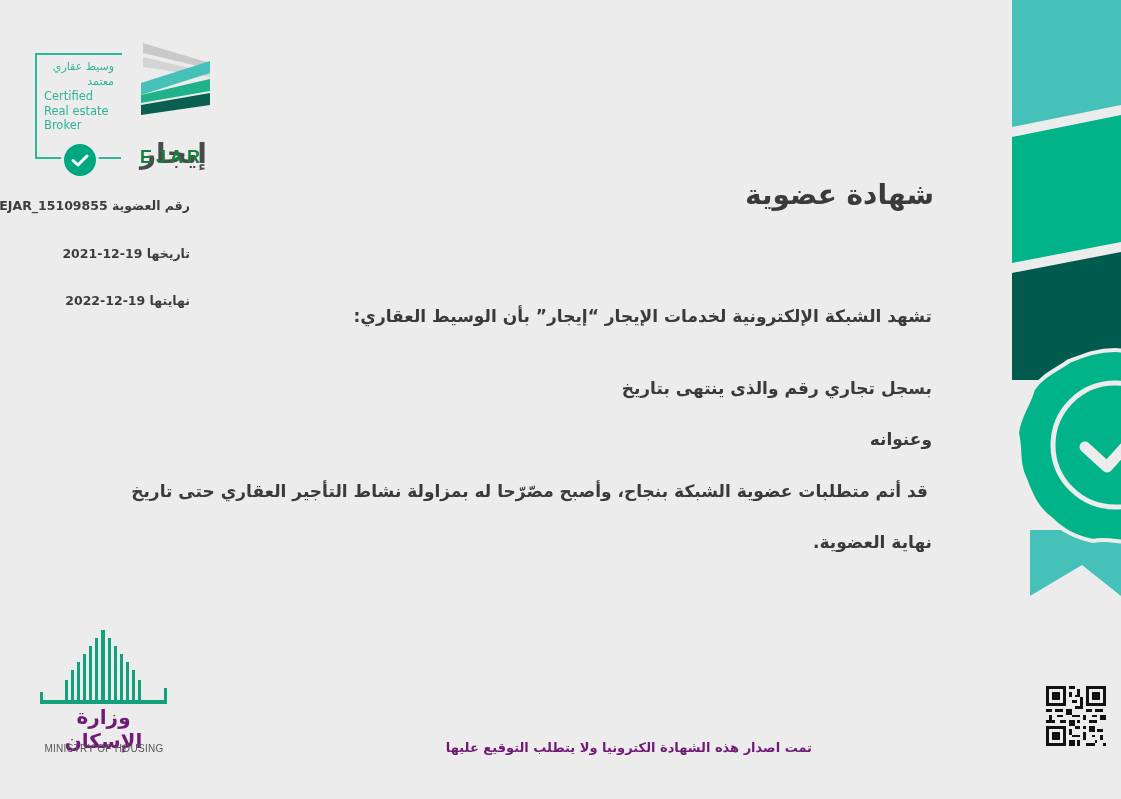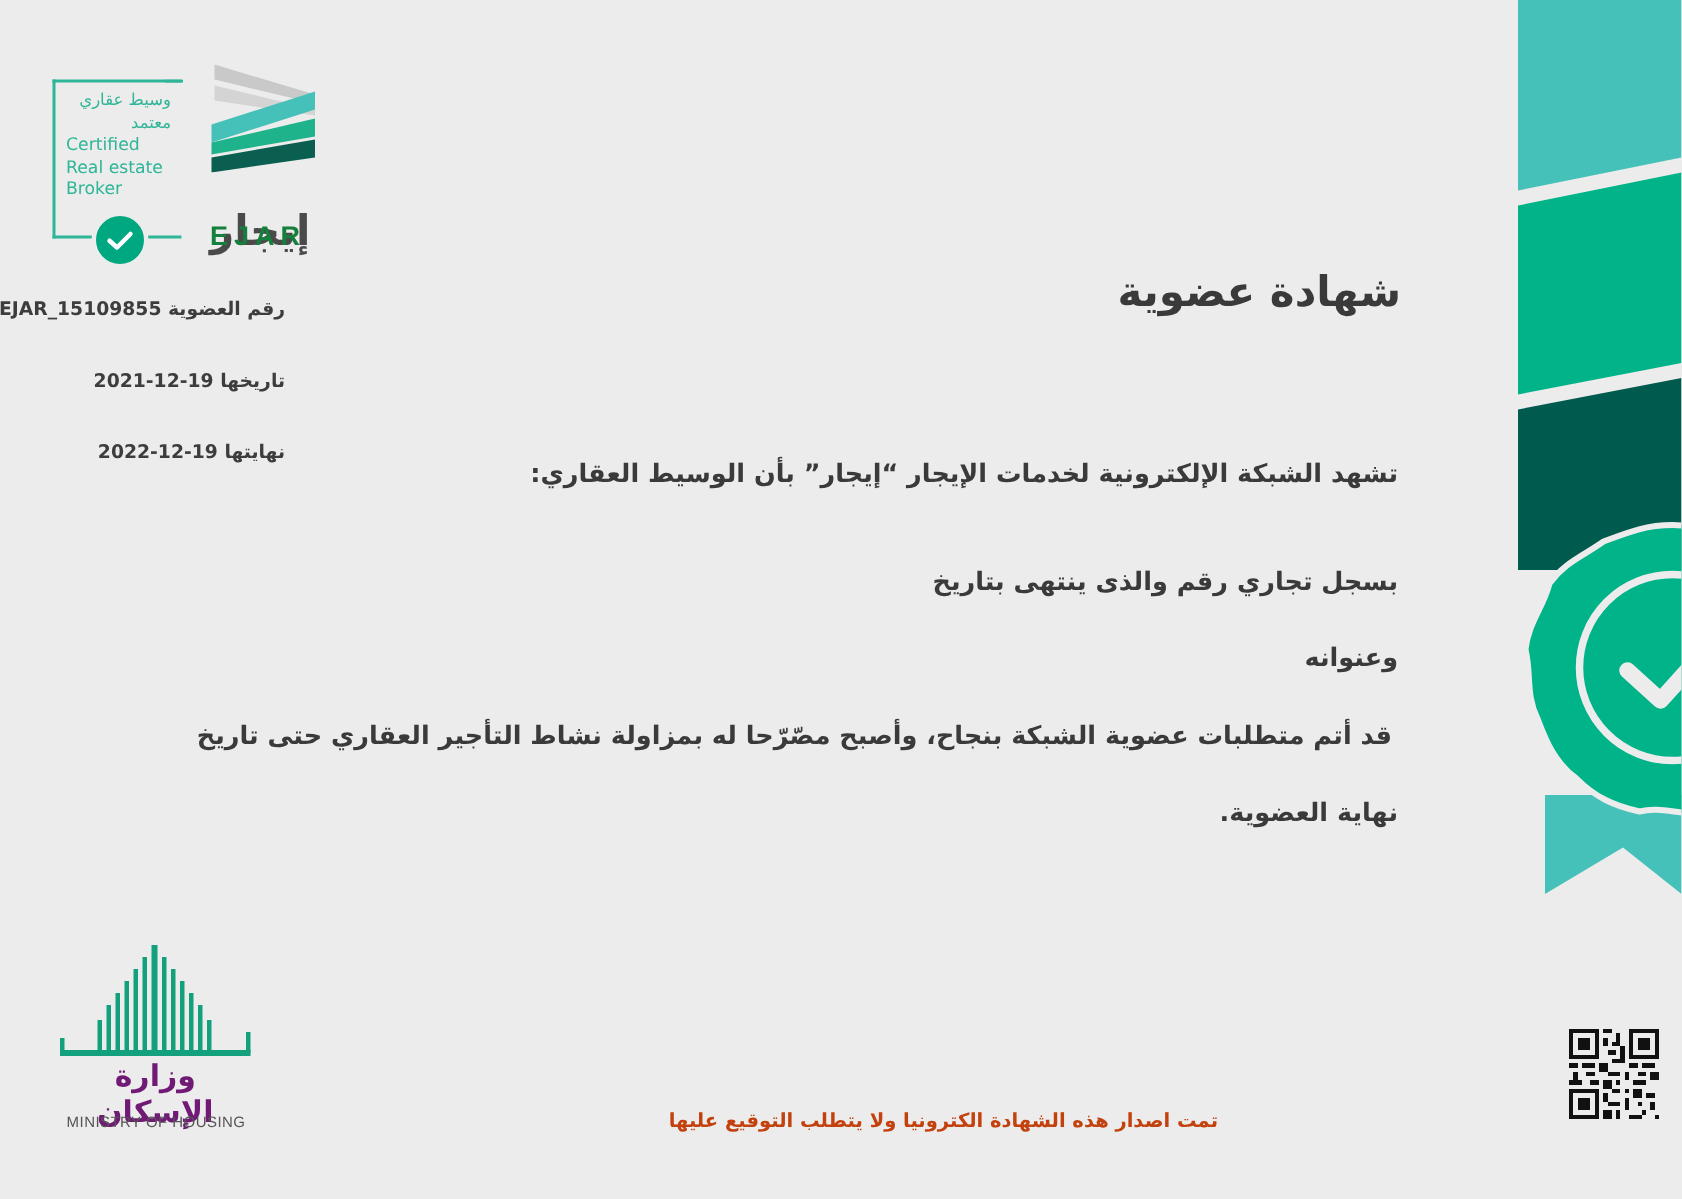--- a/index.html
+++ b/index.html
@@ -110,21 +110,21 @@
     .p4 { top: 481px; right: calc(1121px - 928px); margin-left: 40px; }
     .p5 { top: 532px; }
 
     .footer-note {
       left: 476px; top: 740px;
       width: 336px;
       text-align: center;
       direction: rtl;
       font-size: 13px;
       font-weight: bold;
-      color: #c2410c;
+      color: #701a75;
       white-space: nowrap;
     }
 
     
     .ministry-ar {
       left: 36px; top: 705px;
       font-size: 20px;
       font-weight: bold;
       color: #701a75;
       direction: rtl;

